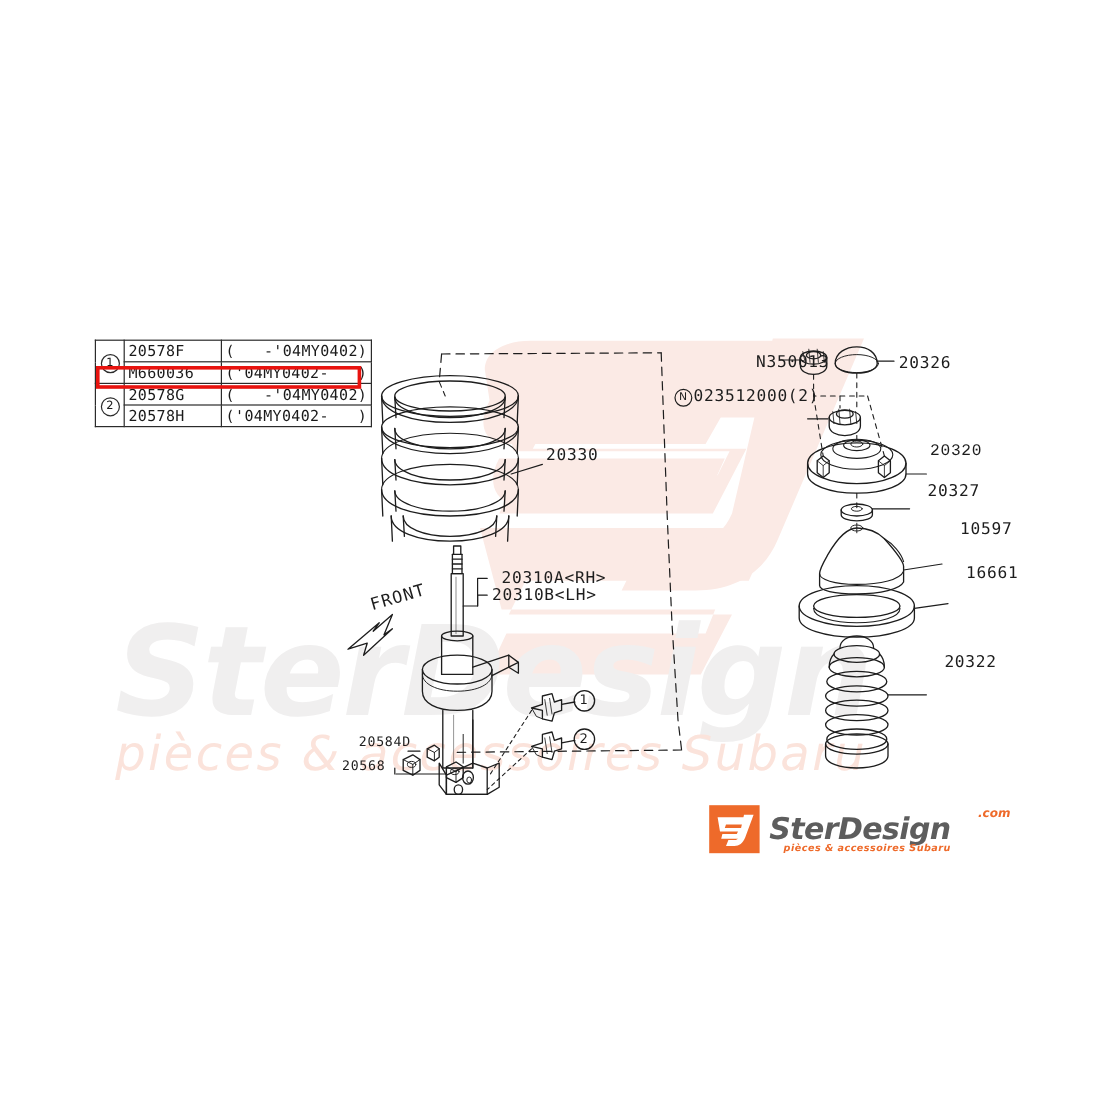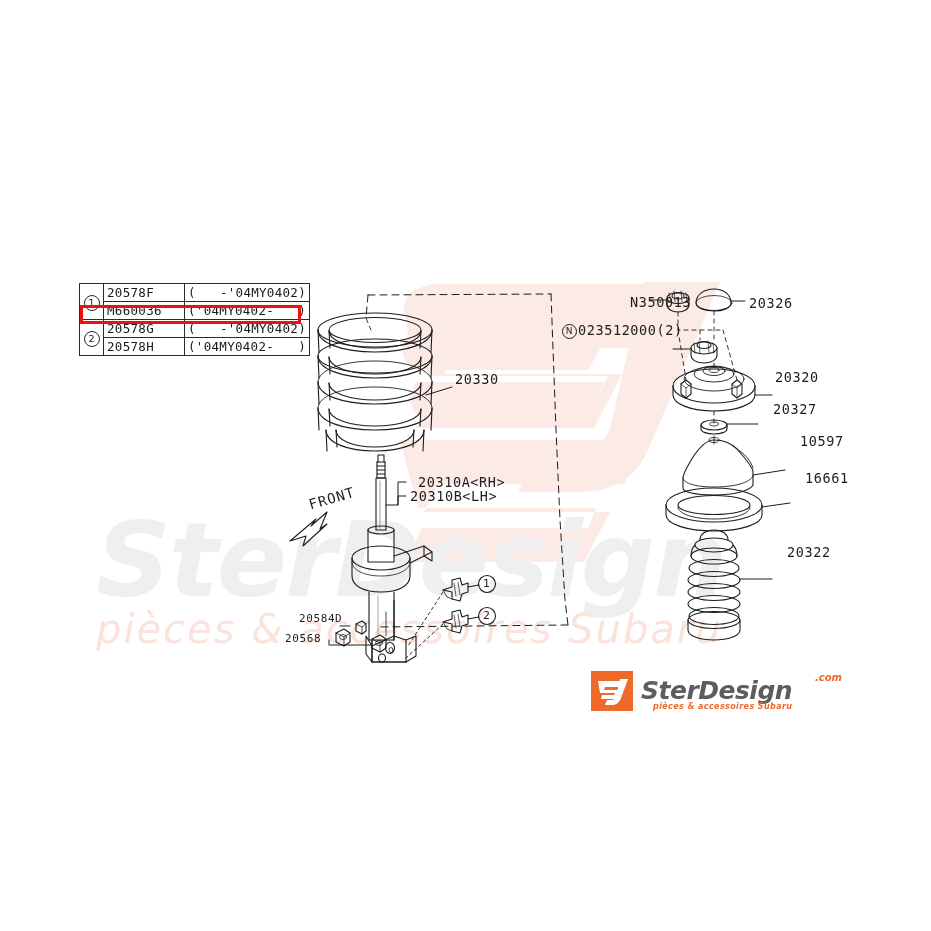--- a/index.html
+++ b/index.html
@@ -342,21 +342,21 @@
 
   <div class="lbl" style="left:455px;top:371px;text-align:center;">20330</div>
   <div class="lbl" style="left:418px;top:474px;">20310A&lt;RH&gt;</div>
   <div class="lbl" style="left:410px;top:488px;">20310B&lt;LH&gt;</div>
 
   <div class="lbl" style="left:594px;top:294px;margin-left:36px;">N350013</div>
   <div class="lbl" style="left:562px;top:322px;">
     <span class="ncirc">N</span><span>023512000(2)</span>
   </div>
   <div class="lbl" style="left:749px;top:295px;">20326</div>
-  <div class="lbl" style="left:775px;top:369px;">20320</div>
+  <div class="lbl" style="left:775px;top:369px;font-family:Liberation Mono, monospace;">20320</div>
   <div class="lbl" style="left:773px;top:401px;text-align:center;">20327</div>
   <div class="lbl" style="left:800px;top:433px;">10597</div>
   <div class="lbl" style="left:805px;top:470px;">16661</div>
   <div class="lbl" style="left:787px;top:544px;">20322</div>
 
   <div class="lbl sm" style="left:299px;top:612px;">20584D</div>
   <div class="lbl sm" style="left:285px;top:632px;text-align:right;">20568</div>
 
   <div class="front-txt">FRONT</div>
 

